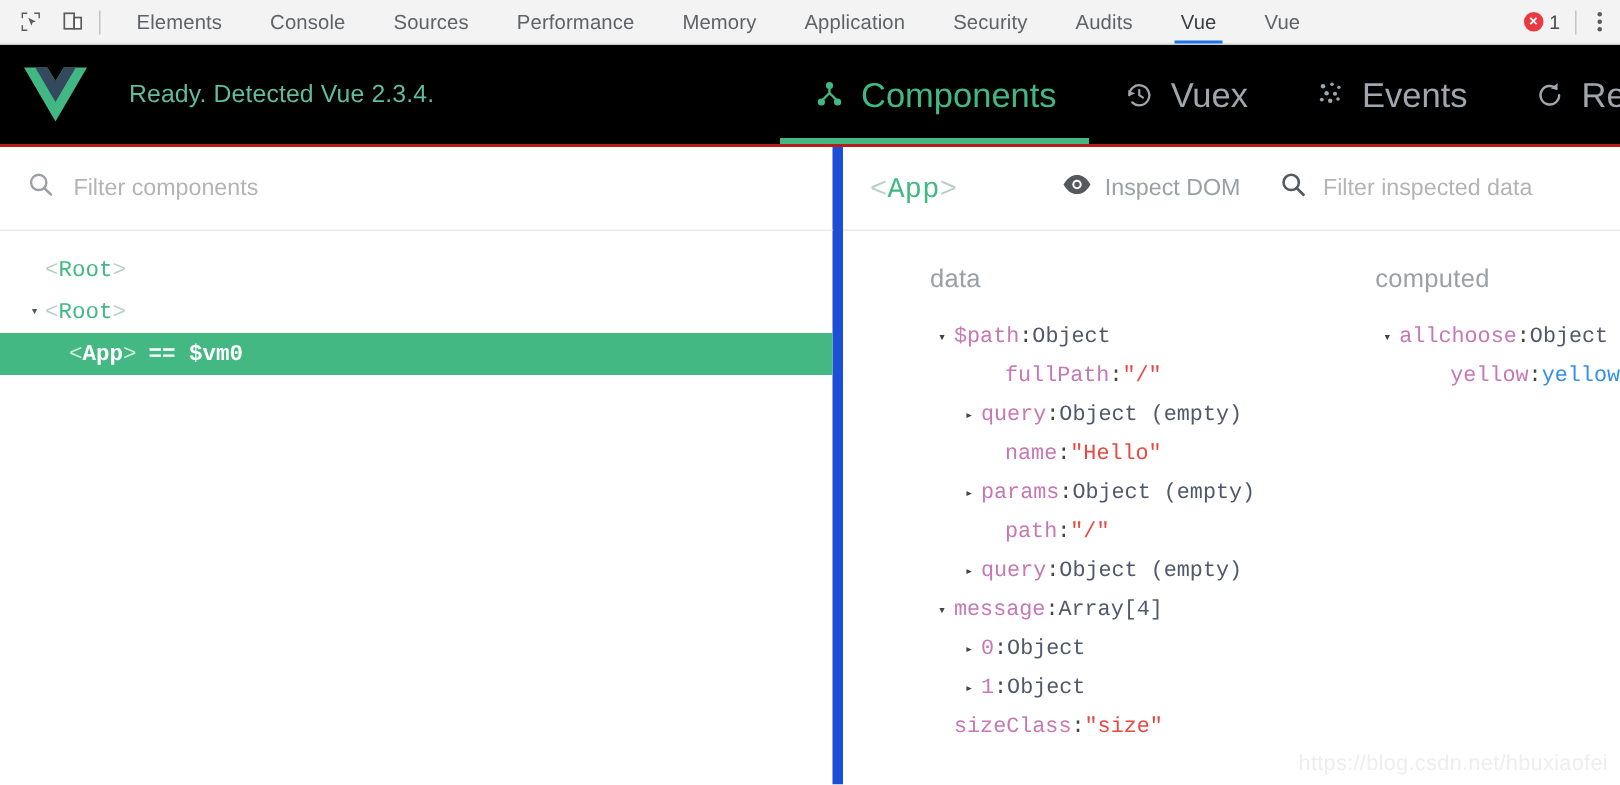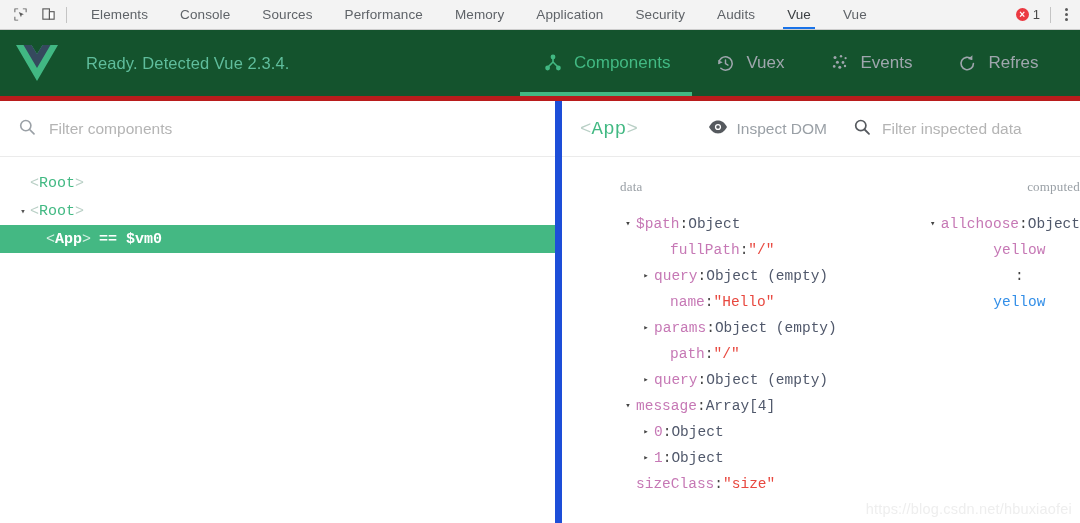--- a/index.html
+++ b/index.html
@@ -64,40 +64,40 @@
     color: #fff; font-size: 10px; line-height: 1; font-weight: bold;
   }
   .err-count { font-size: 13px; color: #4a4a4a; }
   .vdiv { width: 1px; height: 16px; background: #c4c4c4; margin: 0 8px 0 2px; }
   .kebab { display: flex; flex-direction: column; gap: 2px; padding: 4px 6px; cursor: pointer; }
   .kebab i { width: 3px; height: 3px; border-radius: 50%; background: #5a5a5a; display: block; }
 
   
   .vue-header {
     height: 66px; min-height: 66px;
-    background: #14532d;
-    border-bottom: 5px solid #b91c1c;
+    background: #000000;
+    border-bottom: 2px solid #b91c1c;
     display: flex; align-items: center;
     position: relative;
   }
   .vue-logo-wrap { padding-left: 14px; display: flex; align-items: center; }
   .vue-status {
     margin-left: 26px;
     font-size: 16.5px;
     color: #5fbd9c;
     letter-spacing: .1px;
   }
   .vue-nav {
     position: absolute; left: 520px; top: 0; bottom: 0;
     display: flex; align-items: stretch;
   }
   .vue-nav-item {
     display: flex; align-items: center; gap: 10px;
     padding: 0 22px;
-    font-size: 17px;
+    font-size: 23px;
     color: #9fa6ad;
     cursor: pointer;
     position: relative;
     white-space: nowrap;
   }
   .vue-nav-item.active { color: #42b983; }
   .vue-nav-item.active::after {
     content: "";
     position: absolute; left: 0; right: 0; bottom: 0;
     height: 4px; background: #42b983;
@@ -172,26 +172,25 @@
   .tree-row.selected .comp-name { color: #fff; font-weight: bold; }
   .tree-row.selected .brk { color: #d5f0e3; }
   .comp-name { color: #42b983; }
   .brk { color: #b8cfc5; }
   .vm-tag { color: #fff; font-weight: bold; margin-left: 8px; }
 
   
   .data-panel { display: flex; padding: 22px 0 0 0; min-height: 0; overflow: hidden; }
   .data-col { padding-left: 58px; box-sizing: border-box; }
   .data-col.col-data { width: 330px; }
-  .data-col.col-computed { flex: 1; padding-left: 36px; text-align: right; }
+  .data-col.col-computed { flex: 1; padding-left: 36px; }
   .col-title {
-    font-size: 13px; color: #9aa0a6;
+    font-size: 17px; color: #9aa0a6;
     margin-bottom: 16px;
     letter-spacing: .2px;
-    font-family: Liberation Serif, serif;
   }
   .tree-list { font-family: "Liberation Mono", monospace; font-size: 14.5px; line-height: 26px; }
   .dnode { display: flex; align-items: center; white-space: nowrap; }
   .dnode .tw {
     width: 16px; min-width: 16px; display: inline-flex;
     align-items: center; justify-content: center;
     font-size: 9px; color: #444;
   }
   .k { color: #c678b5; }
   .punct { color: #444; }
@@ -498,21 +497,21 @@
           <div class="col-title">computed</div>
           <div class="tree-list">
 
             <div class="dnode" style="padding-left:0px;">
               <span class="tw">▾</span>
                 <span class="k">allchoose</span>
                 <span class="punct">: </span>
                 <span class="type">Object</span>
             </div>
 
-            <div class="dnode" style="padding-left:34px;flex-direction:column;">
+            <div class="dnode" style="padding-left:34px;">
               <span class="tw"></span>
                 <span class="k">yellow</span>
                 <span class="punct">: </span>
                 <span class="bool">yellow</span>
             </div>
 
           </div>
         </div>
 
       </div>

